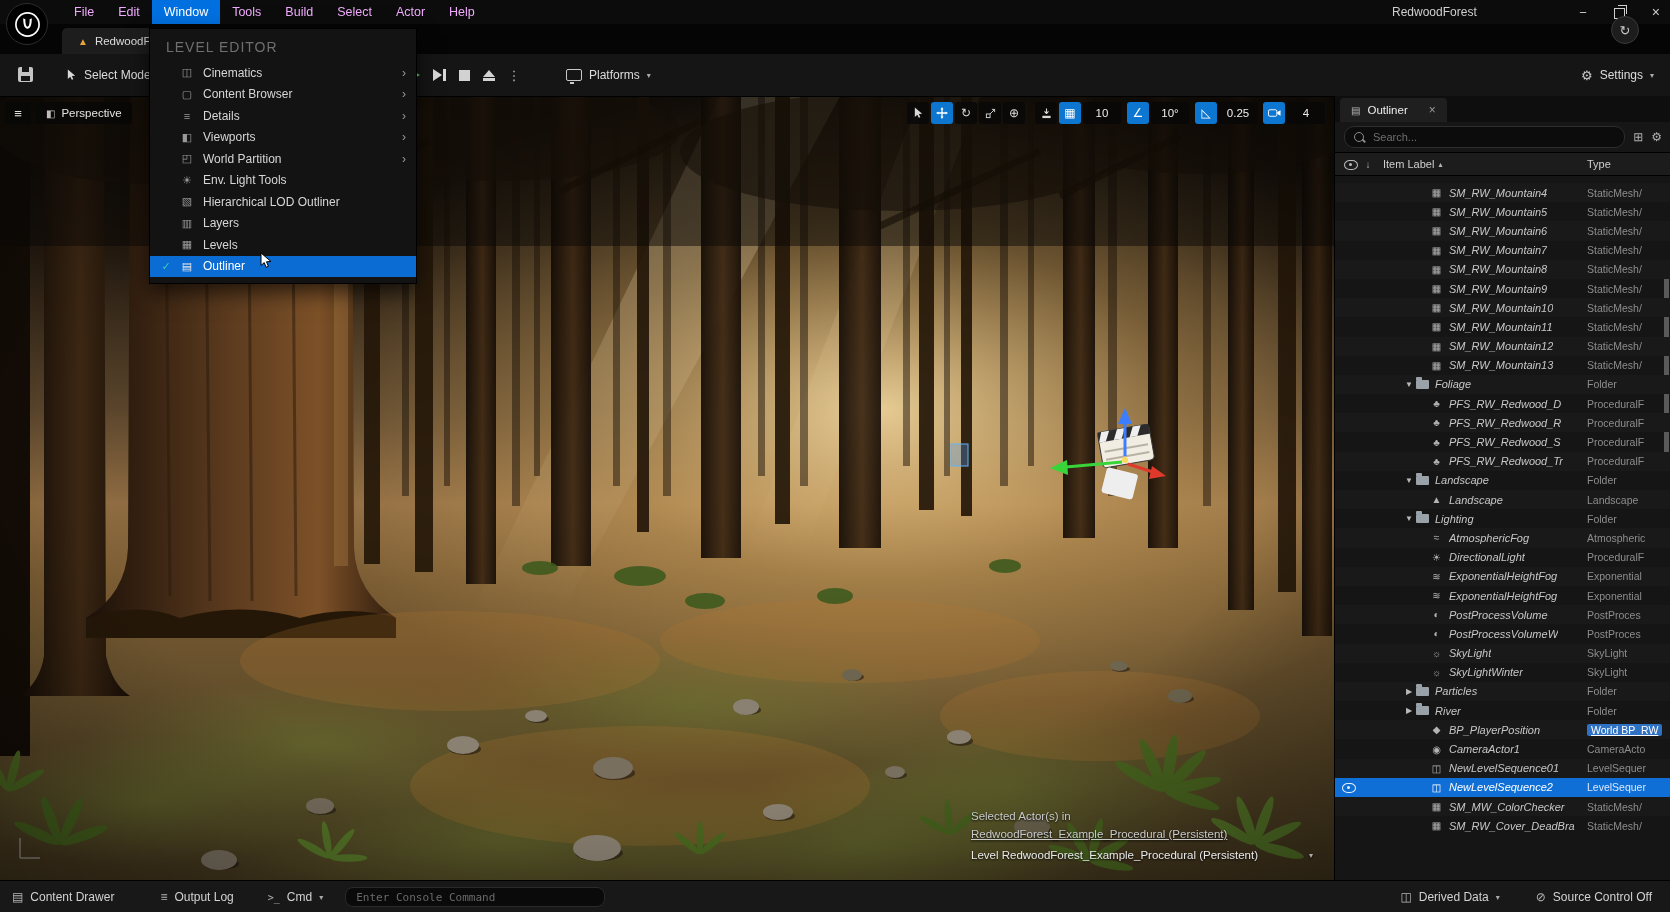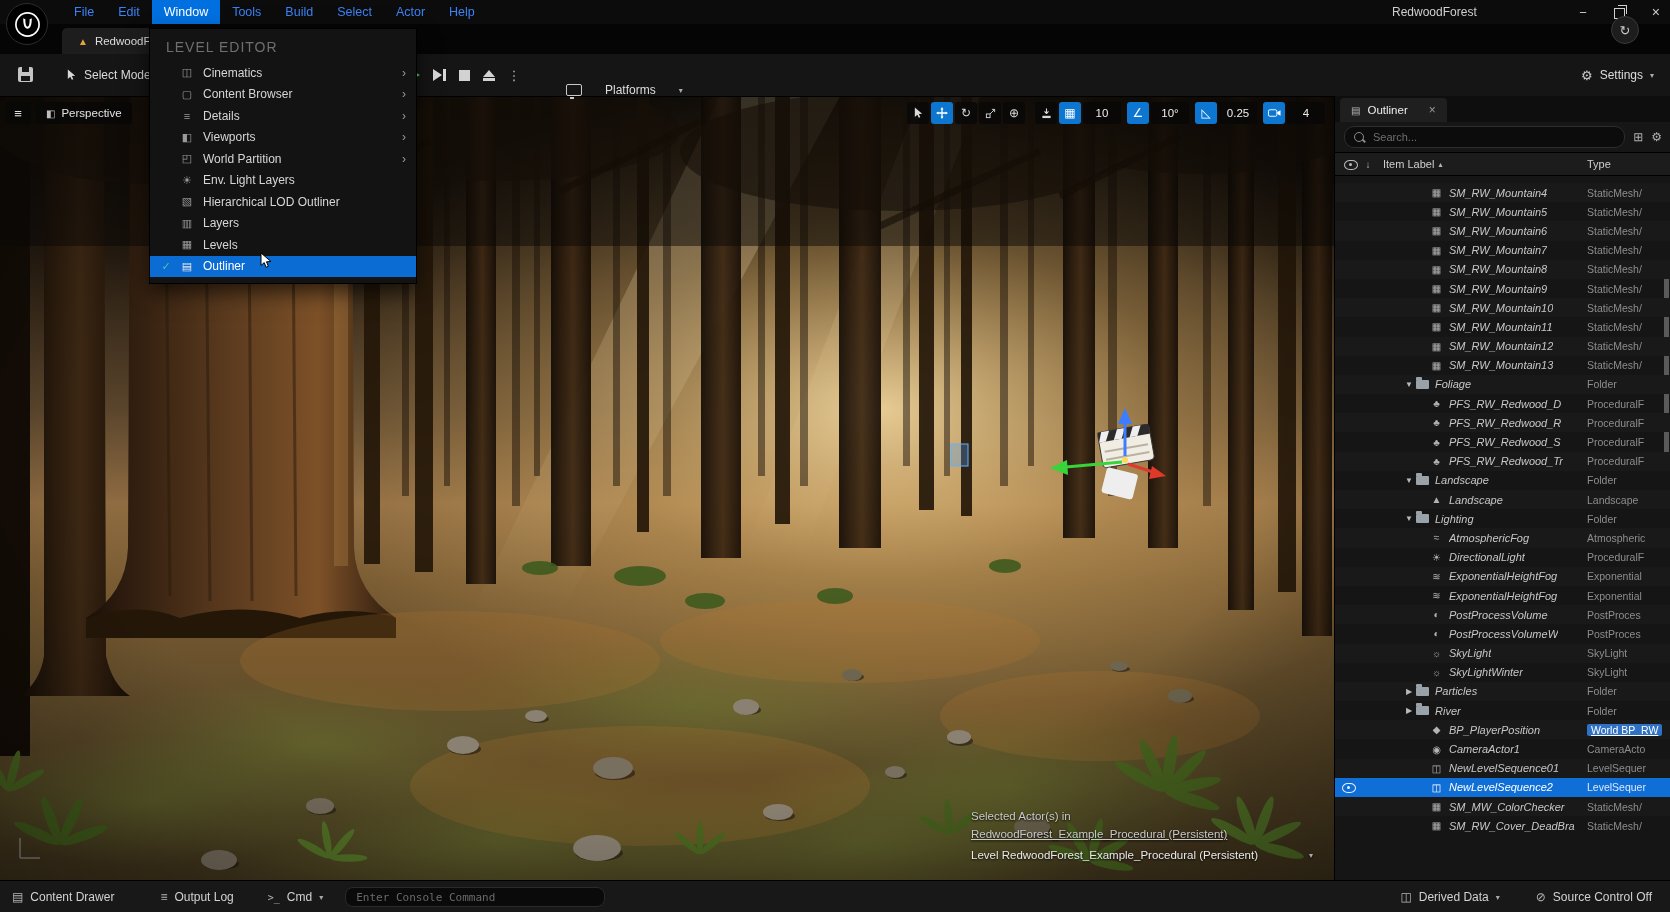--- a/index.html
+++ b/index.html
@@ -2,21 +2,21 @@
 <html><head>
 <meta charset="utf-8">
 <style>
   html,body{margin:0;padding:0;background:#000;}
   body{width:1670px;height:912px;overflow:hidden;font-family:"Liberation Sans",sans-serif;-webkit-font-smoothing:antialiased;}
   #app{position:relative;width:1670px;height:912px;background:#111;overflow:hidden;}
 
   
   .titlebar{position:absolute;top:0;left:0;right:0;height:24px;background:#0c0c0c;display:flex;align-items:center;z-index:30;}
   .menus{display:flex;margin-left:62px;height:100%;}
-  .menu-item{padding:0 12px;height:100%;display:flex;align-items:center;font-size:12.5px;color:#3b82f6;cursor:default;}
+  .menu-item{padding:0 12px;height:100%;display:flex;align-items:center;font-size:12.5px;color:#f0abfc;cursor:default;}
   .menu-item.active{background:#0070e0;color:#fff;}
   .tb-title{position:absolute;left:1392px;top:5px;font-size:12px;color:#cfcfcf;}
   .win-ctrls{position:absolute;right:10px;top:0;height:24px;display:flex;align-items:center;gap:27px;color:#cfcfcf;}
   .win-min{font-size:13px;line-height:1;}
   .win-restore{width:9px;height:9px;border:1px solid #cfcfcf;position:relative;margin-top:2px;}
   .win-restore::before{content:'';position:absolute;top:-4px;left:3px;width:8px;height:8px;border:1px solid #cfcfcf;border-bottom:none;border-left:none;}
   .win-close{font-size:14px;line-height:1;}
   .logo{position:absolute;left:6px;top:3px;width:40px;height:40px;border-radius:50%;background:#000;border:1px solid #2c2c2c;display:flex;align-items:center;justify-content:center;z-index:35;}
   .sync-badge{position:absolute;left:1611px;top:16px;width:26px;height:26px;border-radius:50%;background:#1d1d1d;border:1px solid #3a3a3a;color:#c8c8c8;display:flex;align-items:center;justify-content:center;font-size:13px;z-index:31;}
 
@@ -35,21 +35,21 @@
   .play-group{position:absolute;left:408px;top:10px;display:flex;align-items:center;gap:13px;height:22px;}
   .play-tri{width:0;height:0;border-left:12px solid #5bd65b;border-top:7px solid transparent;border-bottom:7px solid transparent;}
   .step-btn{display:flex;align-items:center;}
   .step-tri{width:0;height:0;border-left:9px solid #d8d8d8;border-top:6px solid transparent;border-bottom:6px solid transparent;}
   .step-bar{width:2.5px;height:12px;background:#d8d8d8;margin-left:1px;}
   .stop-sq{width:11px;height:11px;background:#d2d2d2;}
   .eject-btn{display:flex;flex-direction:column;align-items:center;gap:1.5px;}
   .eject-tri{width:0;height:0;border-bottom:7px solid #d2d2d2;border-left:6px solid transparent;border-right:6px solid transparent;}
   .eject-bar{width:12px;height:2.5px;background:#d2d2d2;}
   .kebab{color:#bbb;font-size:13px;}
-  .platforms-btn{position:absolute;left:566px;top:24px;height:24px;display:flex;align-items:center;gap:23px;color:#ddd;font-size:12px;}
+  .platforms-btn{position:absolute;left:566px;top:9px;height:24px;display:flex;align-items:center;gap:7px;color:#ddd;font-size:12px;}
   .monitor{width:14px;height:10px;border:1.5px solid #c9c9c9;border-radius:2px;position:relative;}
   .monitor::after{content:'';position:absolute;left:3px;bottom:-4px;width:4px;height:2.5px;background:#c9c9c9;}
   .settings-btn{position:absolute;right:16px;top:9px;height:24px;display:flex;align-items:center;gap:7px;color:#ddd;font-size:12px;}
   .gear{color:#c9c9c9;font-size:13px;}
 
   
   .viewport{position:absolute;top:96px;left:0;width:1334px;height:784px;background:#1a140c;overflow:hidden;}
   .scene{position:absolute;inset:0;}
   .vp-topbar{position:absolute;top:5px;left:5px;right:5px;height:24px;display:flex;align-items:center;z-index:5;}
   .vp-chip{height:22px;background:rgba(8,8,8,.78);border-radius:3px;display:flex;align-items:center;justify-content:center;color:#e2e2e2;}
@@ -857,21 +857,21 @@
   </div>
         <div class="wmenu-item">
     <span class="check"></span>
     <span class="micon">◰</span>
     <span class="mlabel">World Partition</span>
     <span class="chev" style="visibility: visible;">›</span>
   </div>
         <div class="wmenu-item">
     <span class="check"></span>
     <span class="micon">☀</span>
-    <span class="mlabel">Env. Light Layers</span>
+    <span class="mlabel">Env. Light Tools</span>
     <span class="chev" style="visibility: hidden;">›</span>
   </div>
         <div class="wmenu-item">
     <span class="check"></span>
     <span class="micon">▧</span>
     <span class="mlabel">Hierarchical LOD Outliner</span>
     <span class="chev" style="visibility: hidden;">›</span>
   </div>
         <div class="wmenu-item">
     <span class="check"></span>

